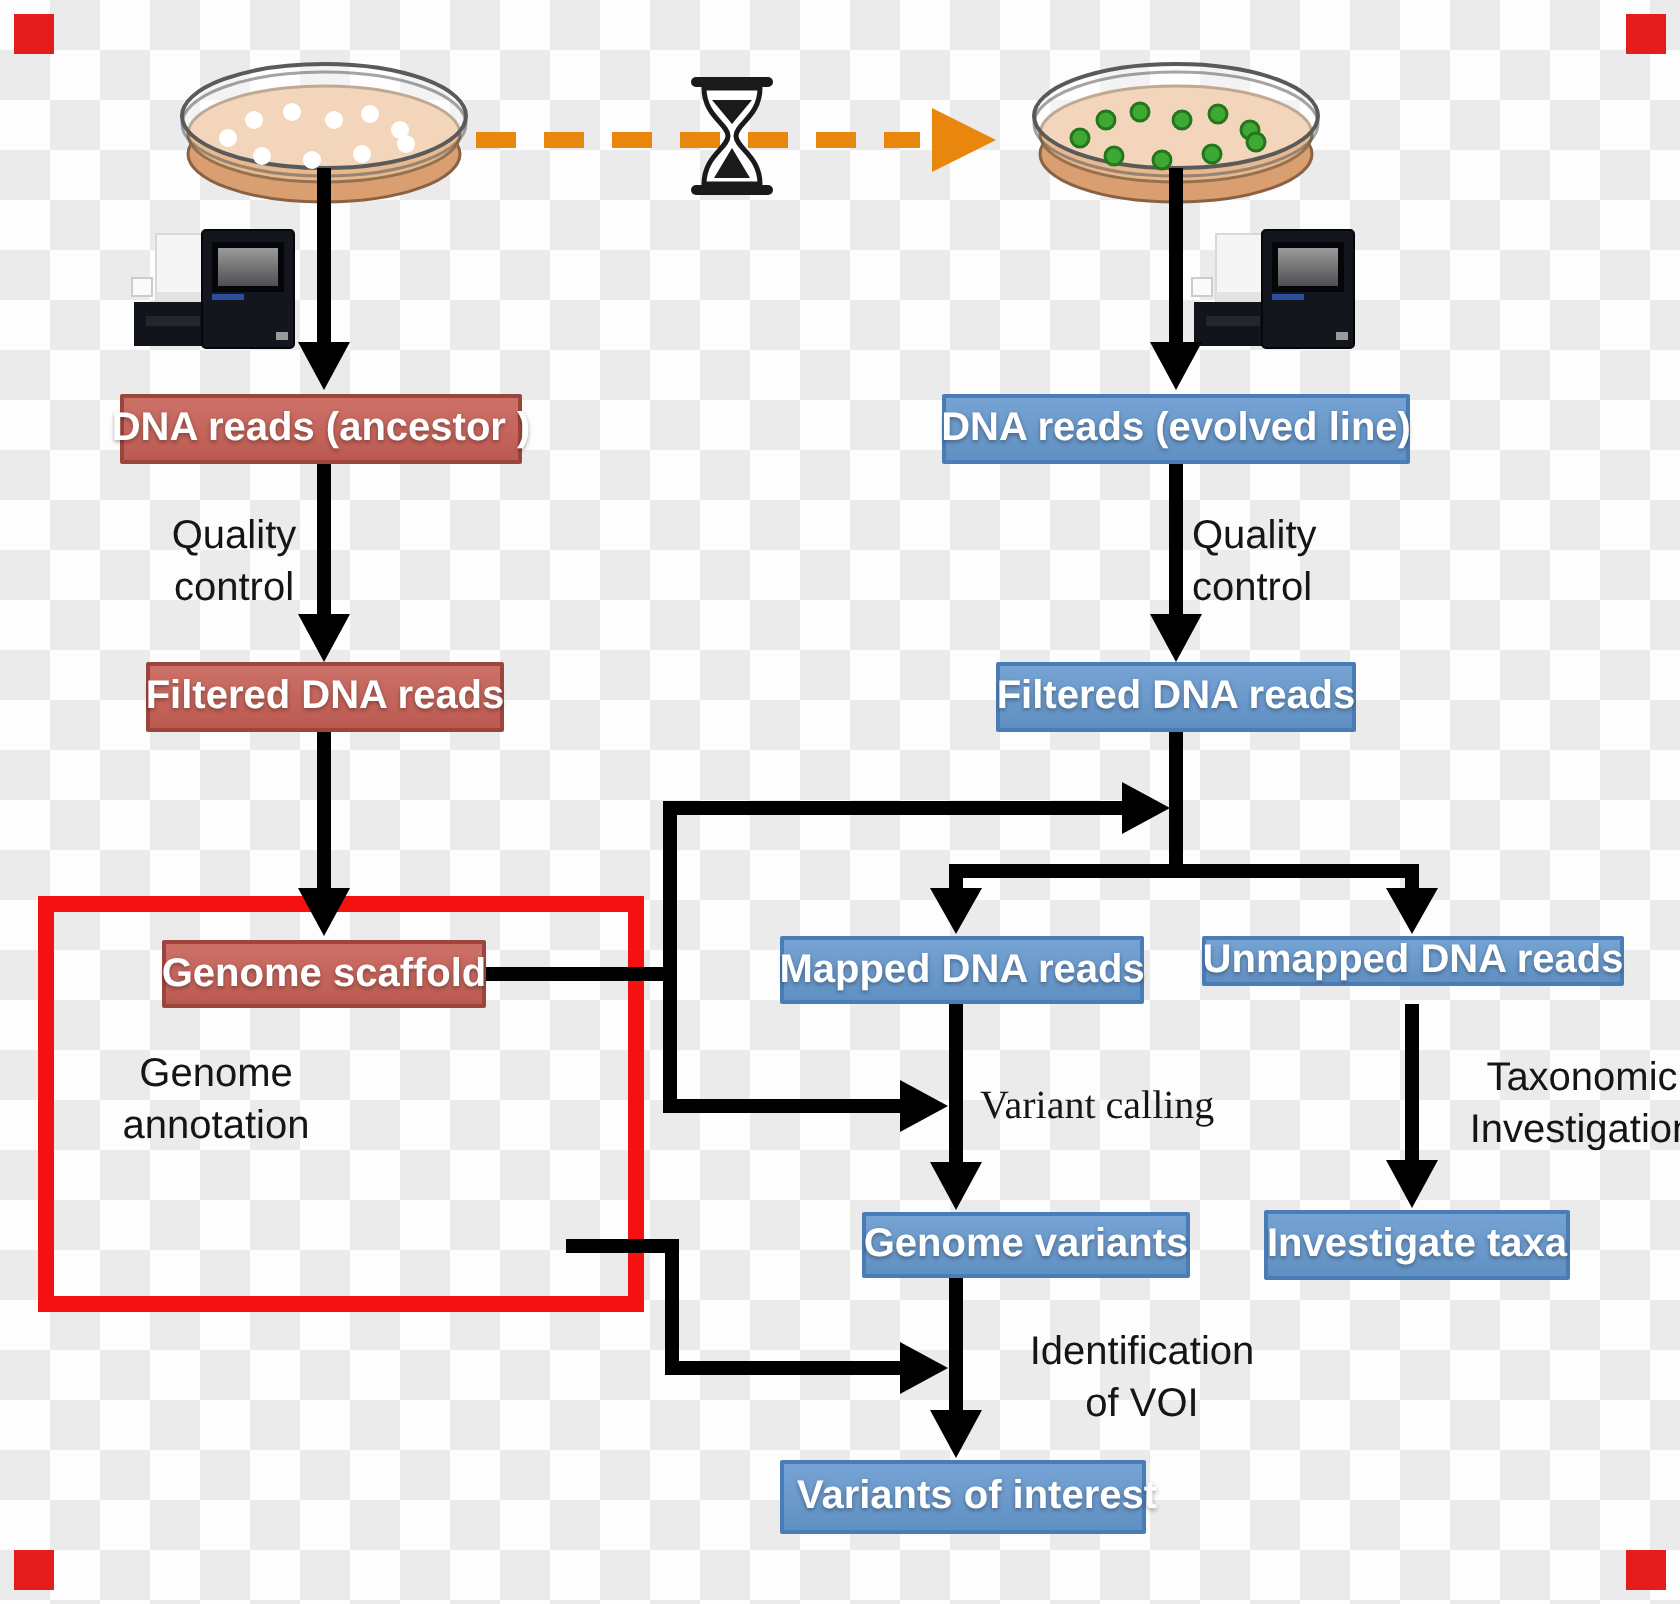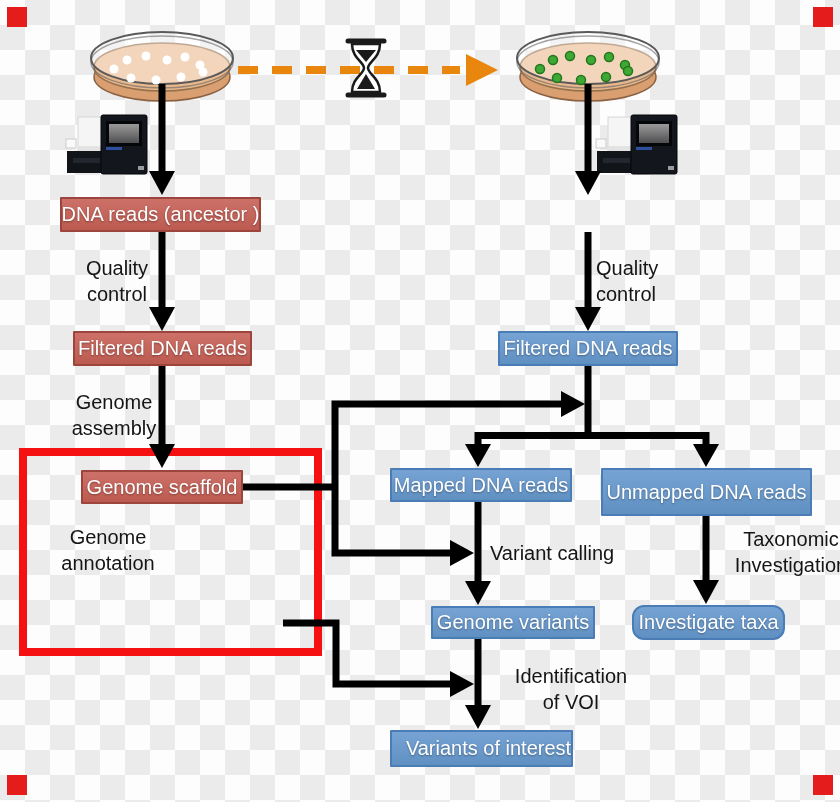--- a/index.html
+++ b/index.html
@@ -13,21 +13,21 @@
     background-size:50px 50px;
     background-position:0 0,25px 25px;
   }
   .corner{position:absolute;width:20px;height:20px;background:#e51c1c;z-index:40;}
   .hl-rect{position:absolute;left:19px;top:448px;width:303px;height:208px;
     border:8px solid #f51111;box-sizing:border-box;z-index:1;}
   svg.wires{position:absolute;left:0;top:0;z-index:2;}
   .node{
     position:absolute;z-index:3;display:flex;align-items:center;justify-content:center;
     color:#fff;font-size:20px;line-height:1.05;text-align:center;box-sizing:border-box;
-    text-shadow:0 1px 2px rgba(0,0,0,.35);border-radius:1px;white-space:nowrap;
+    text-shadow:0 1px 2px rgba(0,0,0,.35);border-radius:1px;white-space:nowrap;font-weight:bold;
   }
   .node.red{background:linear-gradient(180deg,#cd7168,#bc5a50);border:2px solid #9c453d;}
   .node.blue{background:linear-gradient(180deg,#76a3d4,#6090c2);border:2px solid #4a7cb5;}
   .lbl{position:absolute;z-index:3;color:#151515;font-size:20px;line-height:1.28;text-align:center;}
   .lbl.single{white-space:nowrap;text-align:left;}
 </style>
 </head>
 <body>
 
 <div class="canvas">
@@ -144,30 +144,30 @@
       <polygon points="465,581 491,581 478,605"></polygon>
       <polygon points="465,705 491,705 478,729"></polygon>
       <polygon points="693,580 719,580 706,604"></polygon>
       <polygon points="561,391 561,417 585,404"></polygon>
       <polygon points="450,540 450,566 474,553"></polygon>
       <polygon points="450,671 450,697 474,684"></polygon>
     </g>
   </svg>
 
   <div class="node red" style="left:60px;top:197px;width:201px;height:35px;">DNA reads (ancestor )</div>
+  <div class="node blue" style="left:471px;top:197px;width:234px;height:35px;">DNA reads (evolved line)</div>
   <div class="node red" style="left:73px;top:331px;width:179px;height:35px;">Filtered DNA reads</div>
   <div class="node blue" style="left:498px;top:331px;width:180px;height:35px;">Filtered DNA reads</div>
   <div class="node blue" style="left:390px;top:468px;width:182px;height:34px;">Mapped DNA reads</div>
   <div class="node red" style="left:81px;top:470px;width:162px;height:34px;">Genome scaffold</div>
-  <div class="node blue" style="left:601px;top:468px;width:211px;height:48px;">Unmapped DNA reads</div>
+  <div class="node blue" style="left:601px;top:468px;width:211px;height:25px;">Unmapped DNA reads</div>
   <div class="node blue" style="left:399px;top:606px;width:164px;height:33px;margin-left:32px;">Genome variants</div>
-  <div class="node blue" style="left:632px;top:605px;width:153px;height:35px;border-radius:12px;">Investigate taxa</div>
+  <div class="node blue" style="left:632px;top:605px;width:153px;height:35px;">Investigate taxa</div>
   <div class="node blue" style="left:390px;top:730px;width:183px;height:37px;padding-left:14px;">Variants of interest</div>
 
   <div class="lbl" style="left:73px;top:256px;width:88px;">Quality control</div>
   <div class="lbl" style="left:596px;top:256px;width:88px;text-align:left;">Quality control</div>
-  <div class="lbl" style="left:64px;top:390px;width:100px;">Genome assembly</div>
   <div class="lbl" style="left:52px;top:525px;width:112px;">Genome annotation</div>
-  <div class="lbl single" style="left:490px;top:541px;">Variant calling</div>
+  <div class="lbl single" style="left:490px;top:541px;font-family:Liberation Serif, serif;">Variant calling</div>
   <div class="lbl" style="left:707px;top:527px;width:126px;margin-left:21px;">Taxonomic Investigation</div>
   <div class="lbl" style="left:508px;top:664px;width:126px;">Identification of VOI</div>
 
 </div>
 
 </body></html>

